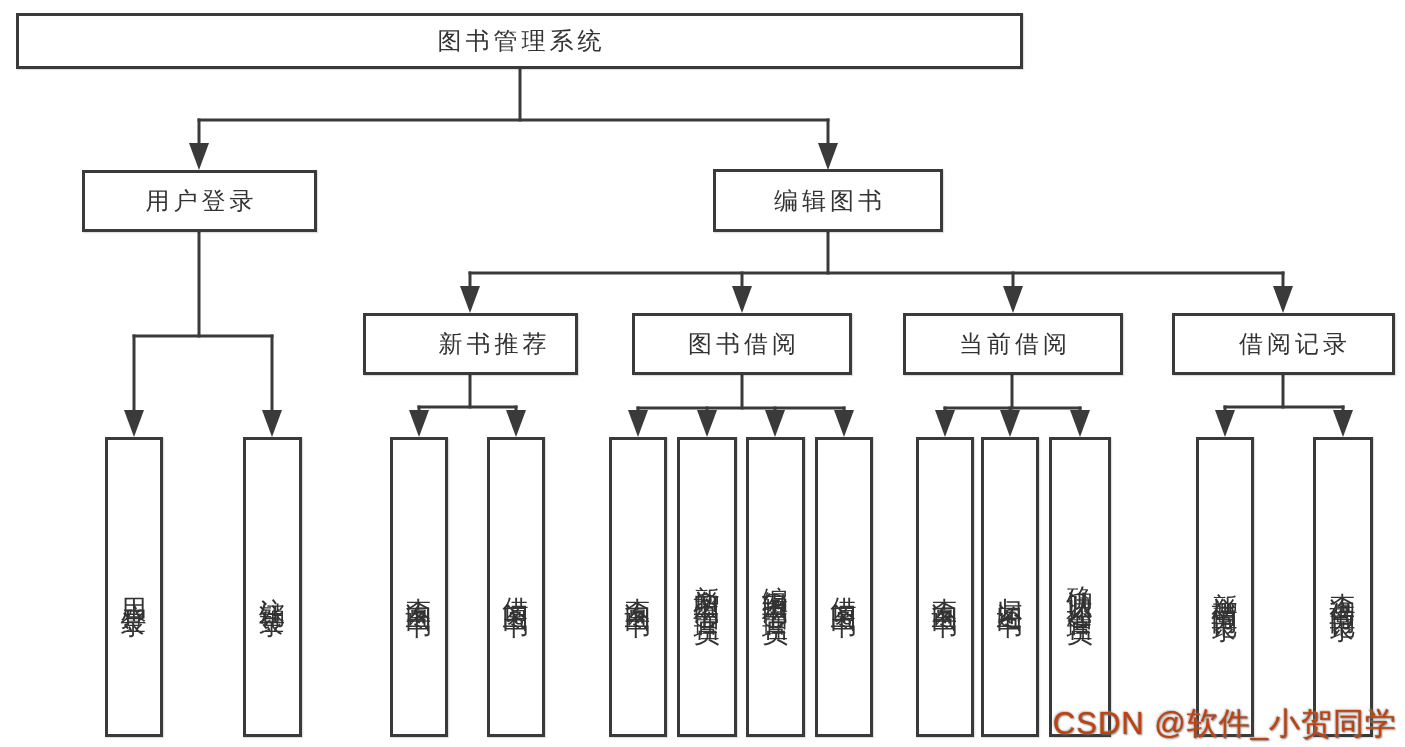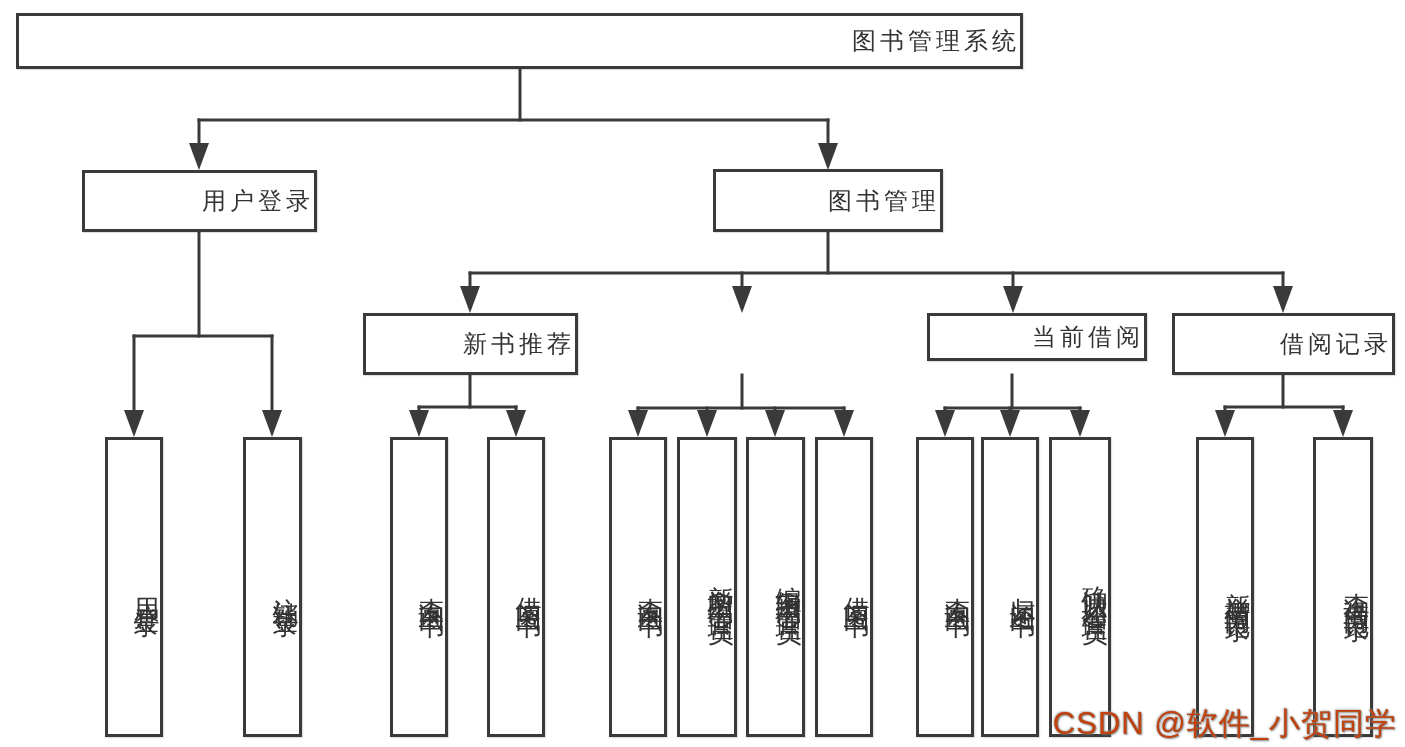--- a/index.html
+++ b/index.html
@@ -16,21 +16,21 @@
   }
   #diagram{position:absolute;left:0;top:0;width:1405px;height:747px;}
   #connectors{position:absolute;left:0;top:0;width:1405px;height:747px;pointer-events:none;}
   #connectors line{stroke:var(--line);stroke-width:3;stroke-linecap:square;}
   #connectors polygon{fill:var(--line);}
   .node{
     position:absolute;
     box-sizing:border-box;
     border:3px solid var(--line);
     background:#ffffff;
-    display:flex;align-items:center;justify-content:flex-end;
+    display:flex;align-items:center;justify-content:center;
     color:var(--text);
     box-shadow:1px 1px 1px rgba(0,0,0,0.12);
   }
   .node .label{
     font-size:24px;
     letter-spacing:4px;
     white-space:nowrap;
     text-indent:4px; 
   }
   .node.vertical .label{
@@ -111,26 +111,29 @@
       <polygon points="1333,410 1353,410 1343,437"></polygon>
     </svg>
 
 <div class="node" style="left: 16px; top: 13px; width: 1007px; height: 56px;">
       <span class="label">图书管理系统</span>
     </div>
     <div class="node" style="left: 82px; top: 170px; width: 235px; height: 62px;">
       <span class="label">用户登录</span>
     </div>
     <div class="node" style="left: 713px; top: 169px; width: 230px; height: 63px;">
-      <span class="label">图书管理</span>
+      <span class="label">编辑图书</span>
     </div>
     <div class="node" style="left: 363px; top: 313px; width: 215px; height: 62px; padding-left: 44px;">
       <span class="label">新书推荐</span>
     </div>
-    <div class="node" style="left: 903px; top: 313px; width: 220px; height: 48px; margin-left: 24px;">
+    <div class="node" style="left: 632px; top: 313px; width: 220px; height: 62px;">
+      <span class="label">图书借阅</span>
+    </div>
+    <div class="node" style="left: 903px; top: 313px; width: 220px; height: 62px;">
       <span class="label">当前借阅</span>
     </div>
     <div class="node" style="left: 1172px; top: 313px; width: 223px; height: 62px; padding-left: 19px;">
       <span class="label">借阅记录</span>
     </div>
     <div class="node vertical" style="left: 105px; top: 437px; width: 58px; height: 300px;">
       <span class="label">用户登录</span>
     </div>
     <div class="node vertical" style="left: 243px; top: 437px; width: 59px; height: 300px;">
       <span class="label">注销登录</span>

